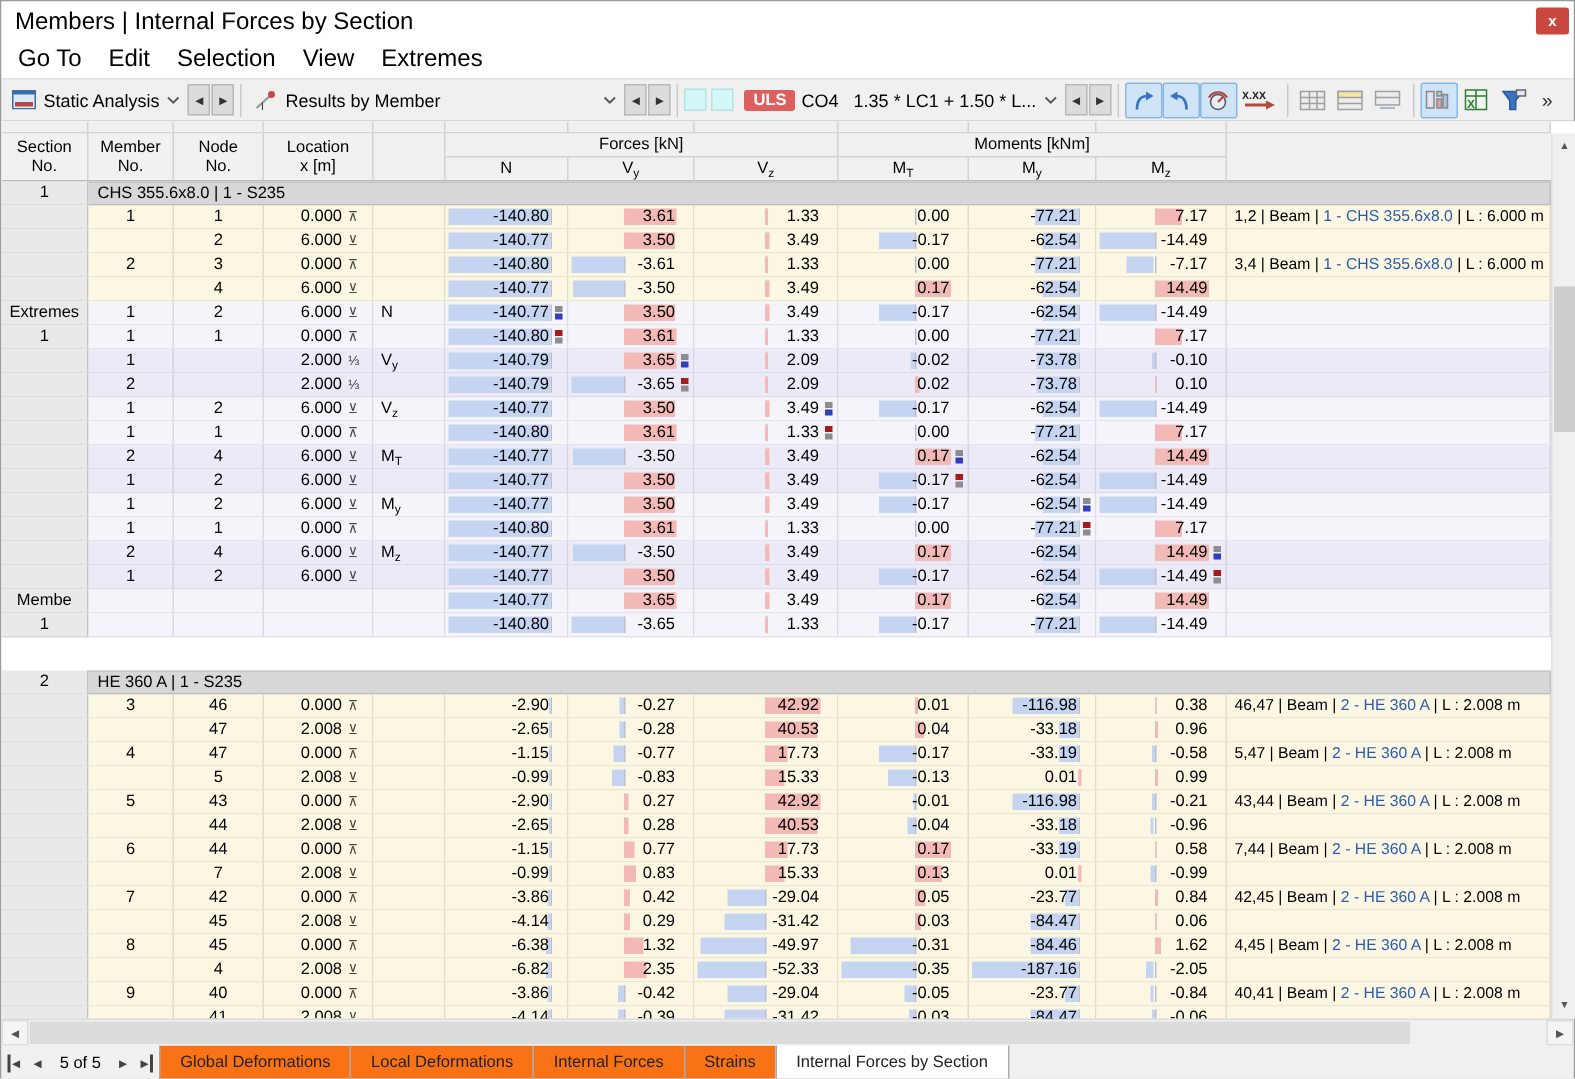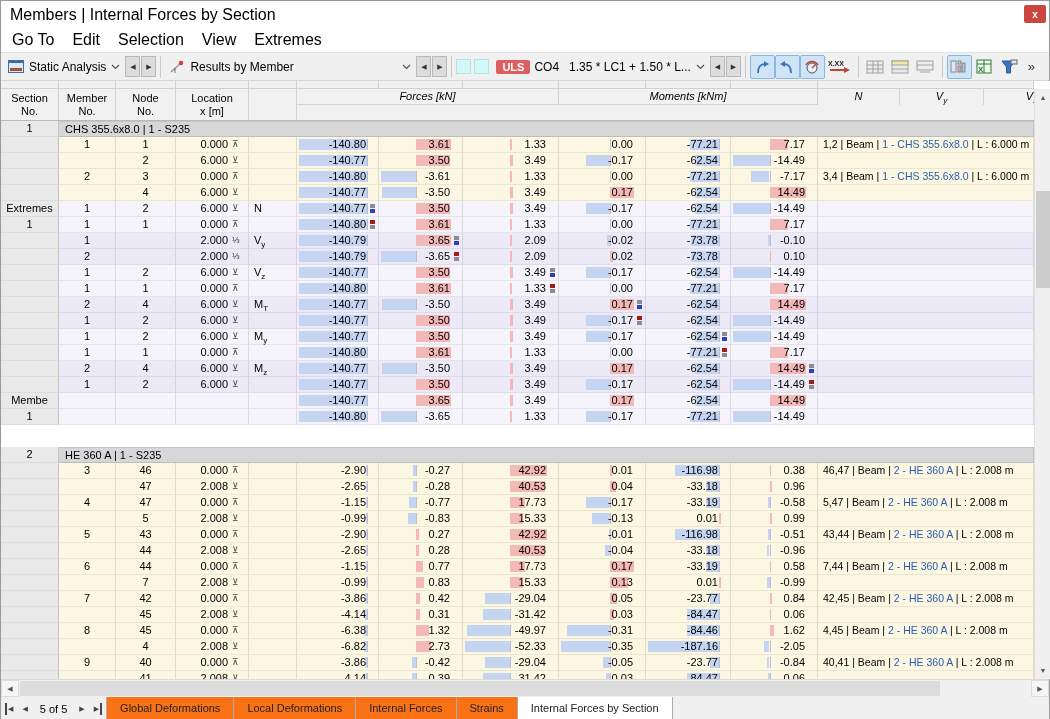--- a/index.html
+++ b/index.html
@@ -35,21 +35,21 @@
   .overflow { font-size:13px; color:#333; margin-left:6px; }
 
   
   .tablewrap { position:relative; width:1050px; height:598px; overflow:hidden; background:#fff; }
   .tstrip { display:flex; height:8px; background:#f0f0f0; border-bottom:1px solid #d0d0d0; width:1033px; }
   .tstrip div { border-right:1px solid #d2d2d2; height:100%; }
   .c0{width:58px}.c1{width:57px}.c2{width:60px}.c3{width:73px}.c4{width:48px}
   .c5{width:82px}.c6{width:84px}.c7{width:96px}.c8{width:87px}.c9{width:85px}.c10{width:87px}.c11{width:216px}
   .thead { display:flex; width:1033px; height:32px; background:#f1f1f1; border-bottom:1px solid #b9b9b9; font-size:11px; }
   .hcell { border-right:1px solid #d2d2d2; display:flex; flex-direction:column; align-items:center; justify-content:center; line-height:13px; flex:none; }
-  .hgroupwrap { display:flex; flex-direction:row; width:521px; flex:none;font-style:italic; }
+  .hgroupwrap { display:flex; flex-direction:column; width:521px; flex:none; }
   .hgrow { display:flex; height:16px; }
   .hg { border-right:1px solid #d2d2d2; border-bottom:1px solid #d2d2d2; text-align:center; line-height:15px; flex:none; }
   .hsrow { display:flex; height:16px; }
   .hs { border-right:1px solid #d2d2d2; text-align:center; line-height:15px; flex:none; }
   .hs sub, .comp sub { font-size:8px; }
   .hcell.desch { align-items:flex-end; justify-content:flex-end; padding:0 5px 1px 0; border-right:none; }
 
   .tbody { width:1033px; }
   .row { display:flex; height:16px; line-height:15px; font-size:11px; }
   .cell { border-right:1px solid rgba(90,90,110,0.16); border-bottom:1px solid rgba(90,90,110,0.10); height:16px; position:relative; flex:none; }
@@ -1260,21 +1260,21 @@
             <div class="val">-0.01</div>
           </div>
           <div class="cell num c9">
             <div class="zero" style="left: 73px;"></div>
             <div class="bar neg" style="width: 44.4px; left: 28.6px;"></div>
             <div class="val">-116.98</div>
           </div>
           <div class="cell num c10">
             <div class="zero" style="left: 38.5px;"></div>
             <div class="bar neg" style="width: 1.5px; left: 37px;"></div>
-            <div class="val">-0.51</div>
+            <div class="val">-0.21</div>
           </div>
           <div class="cell desccell c11"><span>43,44 | Beam | </span><span class="lnk">2 - HE 360 A</span><span> | L : 2.008 m</span></div>
         </div>
         <div class="row sect">
           <div class="cell gutter c0"></div>
           <div class="cell ctr c1"></div>
           <div class="cell ctr c2">44</div>
           <div class="cell loccell c3">
             <span>2.008</span>
             <div class="locglyph">⊻</div>
@@ -1445,21 +1445,21 @@
           </div>
           <div class="cell comp c4"><span></span></div>
           <div class="cell num c5">
             <div class="zero" style="left: 70px;"></div>
             <div class="bar neg" style="width: 2px; left: 68px;"></div>
             <div class="val">-4.14</div>
           </div>
           <div class="cell num c6">
             <div class="zero" style="left: 37px;"></div>
             <div class="bar pos" style="width: 3.7px; left: 37px;"></div>
-            <div class="val">0.31</div>
+            <div class="val">0.29</div>
           </div>
           <div class="cell num c7">
             <div class="zero" style="left: 47.1px;"></div>
             <div class="bar neg" style="width: 27px; left: 20px;"></div>
             <div class="val">-31.42</div>
           </div>
           <div class="cell num c8">
             <div class="zero" style="left: 51.1px;"></div>
             <div class="bar pos" style="width: 4.2px; left: 51.1px;"></div>
             <div class="val">0.03</div>
@@ -1527,21 +1527,21 @@
           </div>
           <div class="cell comp c4"><span></span></div>
           <div class="cell num c5">
             <div class="zero" style="left: 70px;"></div>
             <div class="bar neg" style="width: 3.3px; left: 66.7px;"></div>
             <div class="val">-6.82</div>
           </div>
           <div class="cell num c6">
             <div class="zero" style="left: 37px;"></div>
             <div class="bar pos" style="width: 15.2px; left: 37px;"></div>
-            <div class="val">2.73</div>
+            <div class="val">2.35</div>
           </div>
           <div class="cell num c7">
             <div class="zero" style="left: 47.1px;"></div>
             <div class="bar neg" style="width: 45.1px; left: 2px;"></div>
             <div class="val">-52.33</div>
           </div>
           <div class="cell num c8">
             <div class="zero" style="left: 51.1px;"></div>
             <div class="bar neg" style="width: 49.1px; left: 2px;"></div>
             <div class="val">-0.35</div>

